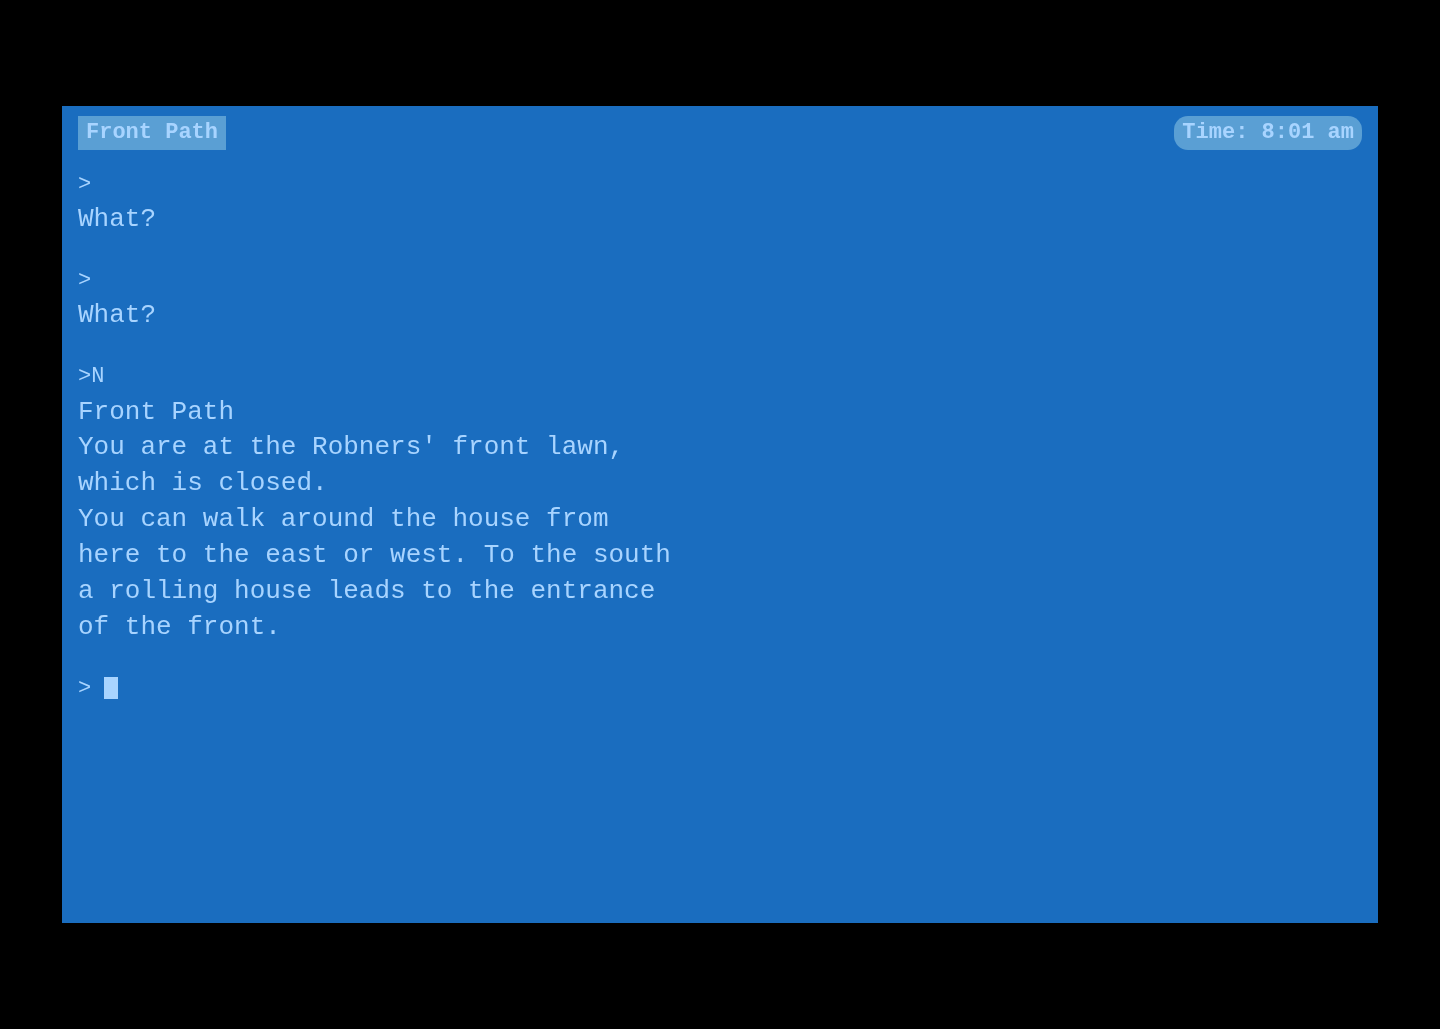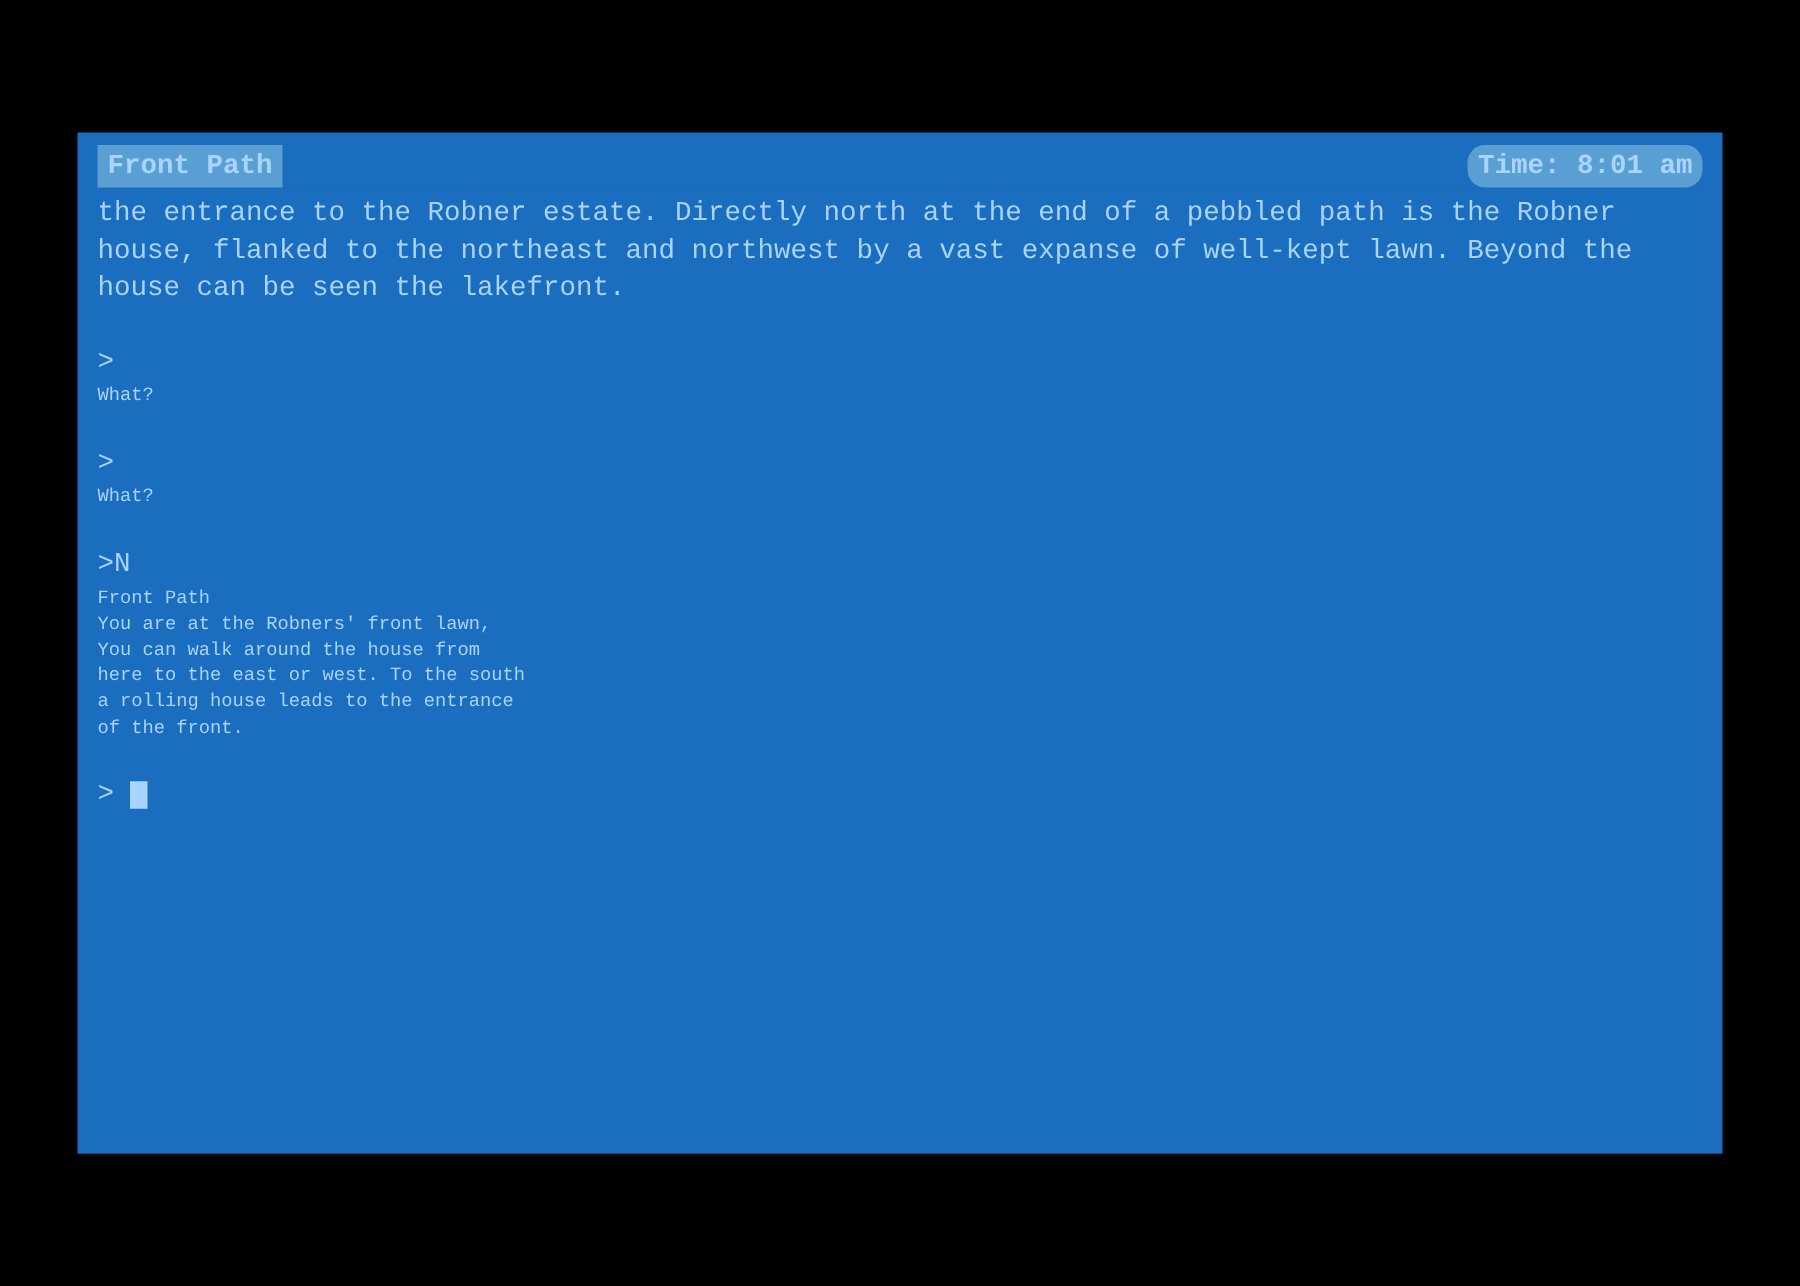--- a/index.html
+++ b/index.html
@@ -71,21 +71,21 @@
     .prompt-line {
       color: #a8d4ff;
       font-family: 'Courier New', Courier, monospace;
       font-size: 22px;
       margin-bottom: 2px;
     }
 
     .response-line {
       color: #a8d4ff;
       font-family: 'Courier New', Courier, monospace;
-      font-size: 15px;
+      font-size: 26px;
     }
 
     .cursor {
       display: inline-block;
       width: 14px;
       height: 22px;
       background-color: #a8d4ff;
       vertical-align: middle;
       animation: blink 1s step-end infinite;
     }
@@ -106,23 +106,20 @@
   <div class="header-bar">
     <span class="location-title">Front Path</span>
     <span class="time-display">
       <span>Time:</span>
       <span>8:01 am</span>
     </span>
   </div>
 
   <div class="content-area">
 
-    <div class="text-block">
-      <span>the entrance to the Robner estate. Directly north at the end of a pebbled path is the Robner house, flanked to the northeast and northwest by a vast expanse of well-kept lawn. Beyond the house can be seen the lakefront.</span>
-    </div>
 
     <div class="section-gap"></div>
 
     <div class="text-block">
       <div class="prompt-line">&gt;</div>
       <div class="response-line">What?</div>
     </div>
 
     <div class="section-gap"></div>
 
@@ -130,20 +127,21 @@
       <div class="prompt-line">&gt;</div>
       <div class="response-line">What?</div>
     </div>
 
     <div class="section-gap"></div>
 
     <div class="text-block">
       <div class="prompt-line">&gt;N</div>
       <div class="response-line">Front Path</div>
       <div class="response-line">You are at the Robners' front lawn,</div>
+      <div class="response-line">which is closed.</div>
       <div class="response-line">You can walk around the house from</div>
       <div class="response-line">here to the east or west. To the south</div>
       <div class="response-line">a rolling house leads to the entrance</div>
       <div class="response-line">of the front.</div>
     </div>
 
     <div class="section-gap"></div>
 
     <div class="prompt-line">
       <span>&gt;</span>

